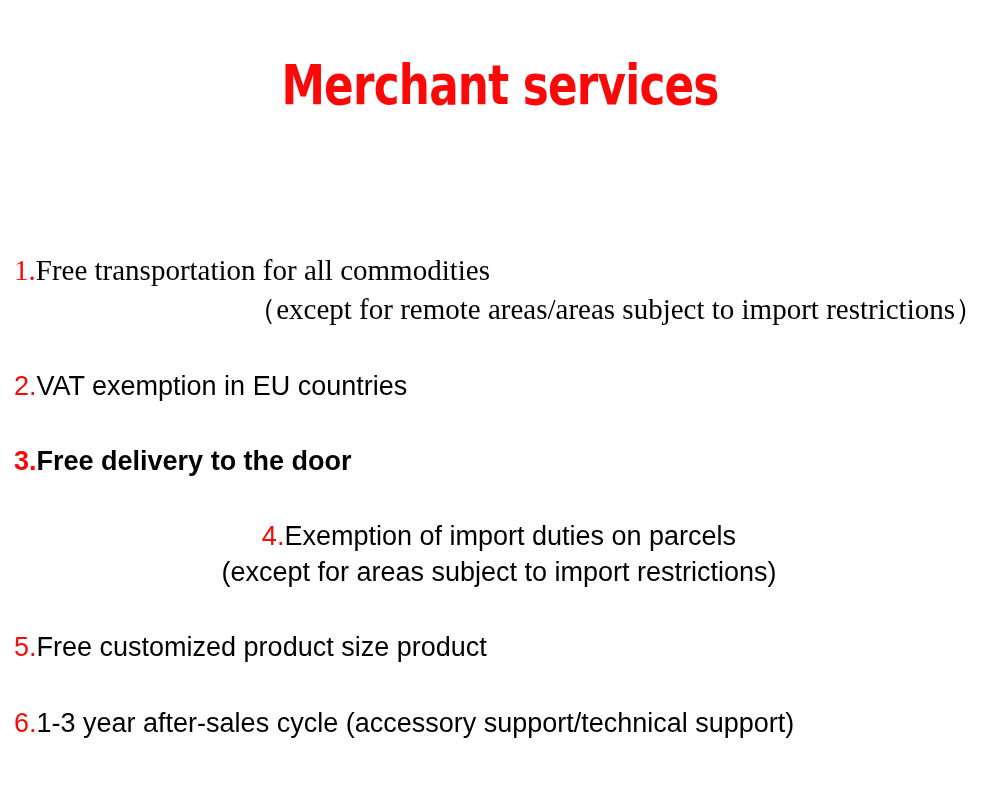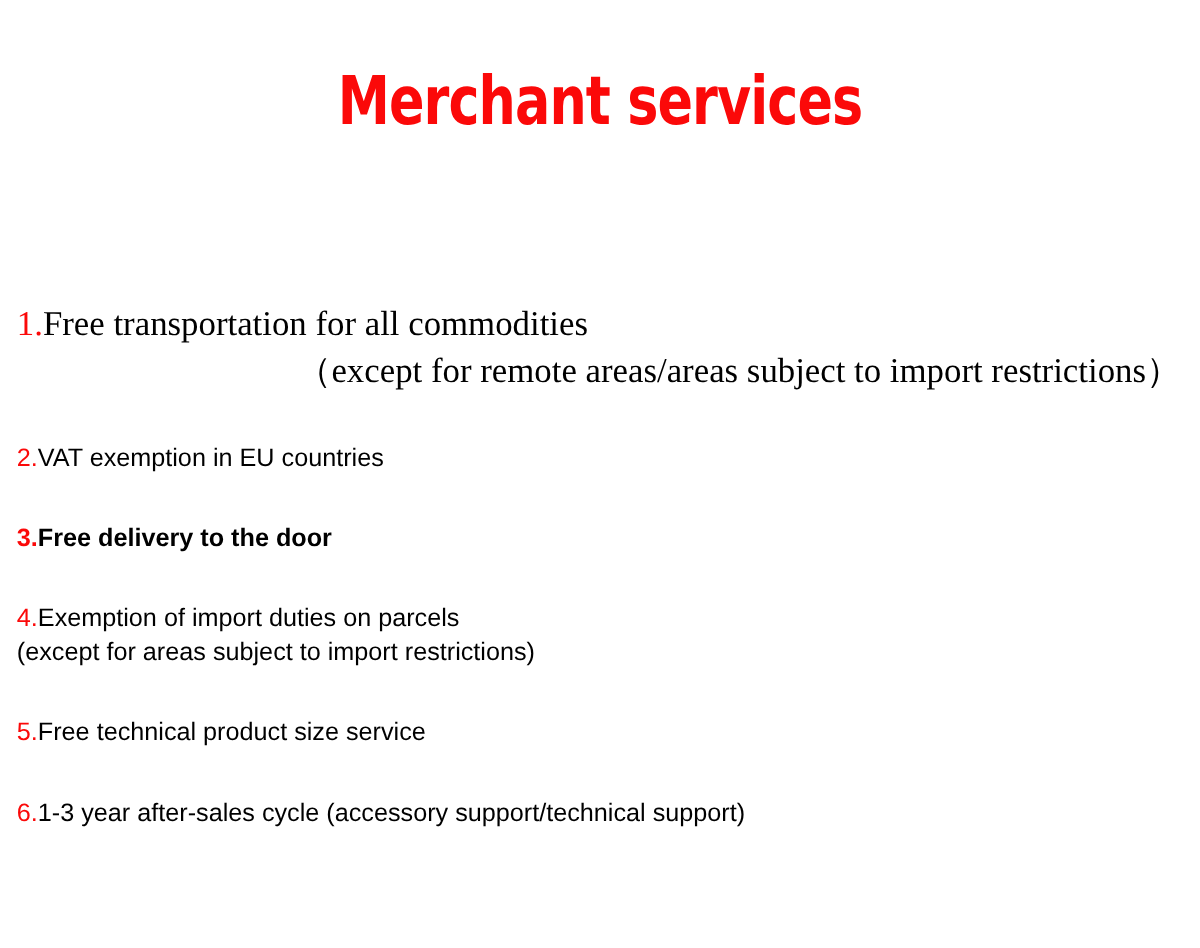--- a/index.html
+++ b/index.html
@@ -39,40 +39,40 @@
     position: absolute;
     top: 212px;
     left: 14px;
     width: 970px;
   }
   .item {
     margin-bottom: 24px;
     margin-top: 39px;
   }
   .item .line {
-    font-size: 21px;
+    font-size: 27px;
     line-height: 1.34;
     color: #000000;
     white-space: nowrap;
   }
   .num {
     color: #fb0909;
   }
   .serif .line {
     font-family: "Liberation Serif", serif;
     font-size: 29px;
   }
   .serif .line.sub {
     padding-left: 14px;
     text-align: right;
   }
   .item-1 { margin-bottom: 28px; }
   .item-2 { margin-bottom: 30px; }
   .item-3 { margin-bottom: 30px; font-weight: bold; }
-  .item-4 { margin-bottom: 30px; }
+  .item-4 { margin-bottom: 30px; text-align: center; }
   .item-5 { margin-bottom: 30px; }
   .item-6 { margin-bottom: 0; }
 </style>
 </head>
 <body>
 
 <div class="slide">
 
   <div class="title">Merchant services</div>
 
@@ -90,21 +90,21 @@
     <div class="item item-3">
       <div class="line"><span class="num">3.</span><span>Free delivery to the door</span></div>
     </div>
 
     <div class="item item-4">
       <div class="line"><span class="num">4.</span><span>Exemption of import duties on parcels</span></div>
       <div class="line">(except for areas subject to import restrictions)</div>
     </div>
 
     <div class="item item-5">
-      <div class="line"><span class="num">5.</span><span>Free technical product size service</span></div>
+      <div class="line"><span class="num">5.</span><span>Free customized product size product</span></div>
     </div>
 
     <div class="item item-6">
       <div class="line"><span class="num">6.</span><span>1-3 year after-sales cycle (accessory support/technical support)</span></div>
     </div>
 
   </div>
 </div>
 
 </body></html>

